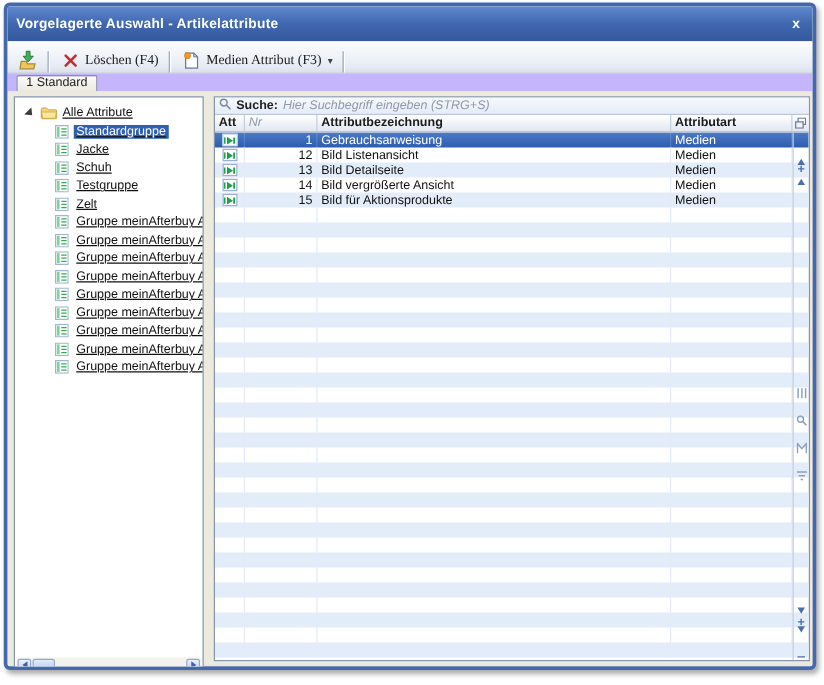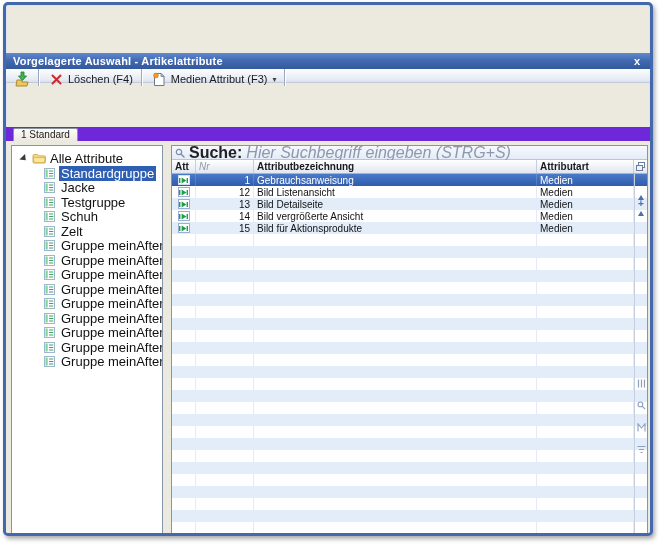--- a/index.html
+++ b/index.html
@@ -9,50 +9,50 @@
     font-family:"Liberation Sans", sans-serif; overflow:hidden;
   }
   .window {
     position:absolute; left:3px; top:2px; width:650px; height:534px;
     border:3px solid #4468ad; border-radius:5px; background:#eceade;
     box-shadow:2px 3px 4px rgba(90,90,90,.5), inset 0 0 0 1px #dce4f2;
     display:flex; flex-direction:column; overflow:hidden;
   }
   
   .titlebar {
-    height:16px; flex:none; display:flex; align-items:center; padding:0 7px;
+    height:28px; flex:none; display:flex; align-items:center; padding:0 7px;
     background:linear-gradient(#6189cf 0%, #4068b0 50%, #35589c 100%);
-    color:#fff; font-size:11px; font-weight:bold;margin-top:48px;
+    color:#fff; font-size:11px; font-weight:bold;
   }
   .titlebar .title { flex:1; white-space:nowrap; letter-spacing:.2px; }
   .close-x { font-size:11px; font-weight:bold; padding:0 3px; cursor:default; }
   
   .toolbar {
-    height:14px; flex:none; display:flex; align-items:flex-start; padding:0 3px;
+    height:26px; flex:none; display:flex; align-items:flex-end; padding:0 3px;
     background:linear-gradient(#fdfdfe, #e6ebf4 80%, #d9e1ee);
-    border-bottom:1px solid #c2cada; font-size:11px; color:#1a1a1a;
+    border-bottom:1px solid #c2cada; font-size:11px; color:#1a1a1a;font-family:Liberation Serif, serif;
   }
   .tb-btn { display:flex; align-items:center; gap:4px; padding:2px 5px; border-radius:2px; white-space:nowrap; }
   .tb-sep { width:2px; height:17px; border-left:1px solid #9ca8be; border-right:1px solid #fff; margin:0 3px; }
   .dd-arrow { font-size:8px; color:#444; margin-left:1px; }
   .tb-ic { display:inline-flex; width:16px; height:16px; align-items:center; justify-content:center; }
   
-  .tabband { height:14px; flex:none; background:#6d28d9; position:relative;margin-top:44px; }
+  .tabband { height:14px; flex:none; background:#c4b5fd; position:relative; }
   .tab {
     position:absolute; left:7px; bottom:0; height:13px; line-height:12px;
     background:linear-gradient(#fbfaf6,#ece9e0); border:1px solid #88929f; border-bottom:none;
     border-radius:2px 2px 0 0; font-size:10px; padding:0 7px; color:#222;
   }
   
   .content { flex:1; position:relative; background:#eceade; }
   .tree-panel {
     position:absolute; left:5px; top:4px; width:152px; height:462px;
     background:#fff; border:1px solid #8494ac; overflow:hidden;
   }
-  .tree { padding-top:4px; font-size:13px; color:#111; }
+  .tree { padding-top:4px; font-size:10px; color:#111;text-decoration:underline; }
   .tree-root { display:flex; align-items:center; height:16px; padding-left:8px; gap:4px; }
   .tw { width:0; height:0; border-left:4px solid transparent; border-right:4px solid transparent;
         border-top:5px solid #3c3c3c; transform:rotate(-45deg); flex:none; }
   .tree-root .lbl { white-space:nowrap; }
   .tree-item { display:flex; align-items:center; height:14.5px; padding-left:32px; gap:4px; }
   .tree-ic { display:inline-flex; flex:none; }
   .tree-item .lbl { padding:0 2px; white-space:nowrap; }
   .tree-item.selected .lbl { background:#2e5fb3; color:#fff; }
   .tree-hscroll {
     position:absolute; left:1px; right:1px; bottom:1px; height:11px;
@@ -65,21 +65,21 @@
   .scroll-spacer { flex:1; }
   .tri-l { width:0; height:0; border-top:3px solid transparent; border-bottom:3px solid transparent; border-right:4px solid #3b62a8; }
   .tri-r { width:0; height:0; border-top:3px solid transparent; border-bottom:3px solid transparent; border-left:4px solid #3b62a8; }
   
   .grid-panel {
     position:absolute; left:165px; top:4px; width:477px; height:452px;
     background:#fff; border:1px solid #8494ac; display:flex; flex-direction:column; overflow:hidden;
   }
   .search-row {
     height:14px; flex:none; display:flex; align-items:center; gap:4px; padding-left:3px;
-    background:linear-gradient(#f6f9fd,#e5ecf8); border-bottom:1px solid #bac5d9; font-size:16px;
+    background:linear-gradient(#f6f9fd,#e5ecf8); border-bottom:1px solid #bac5d9; font-size:10px;
   }
   .search-label { font-weight:bold; color:#222; }
   .search-ph { font-style:italic; color:#8e98ab; }
   .header-row {
     height:14px; flex:none; display:flex; font-size:10px; font-weight:bold; color:#1a1a1a;
     background:linear-gradient(#ffffff,#e1e6f0); border-bottom:1px solid #a9b3c7;
   }
   .hc { display:flex; align-items:center; padding:0 3px; border-right:1px solid #c5cedd; overflow:hidden; white-space:nowrap; }
   .c-att  { width:24px; flex:none; }
   .c-nr   { width:58px; flex:none; }
@@ -198,31 +198,31 @@
               <span class="lbl">Jacke</span>
             </div>
             <div class="tree-item">
               <span class="tree-ic">
                 <svg width="11" height="11" viewBox="0 0 11 11">
                   <rect x="0.5" y="0.5" width="10" height="10" fill="#fff" stroke="#9eb6ce"></rect>
                   <rect x="1.5" y="1.5" width="2.2" height="8" fill="#7ed49a"></rect>
                   <path d="M5 3 H9.3 M5 5.5 H9.3 M5 8 H9.3" stroke="#3aa85c" stroke-width="1"></path>
                 </svg>
               </span>
+              <span class="lbl">Schuh</span>
+            </div>
+            <div class="tree-item">
+              <span class="tree-ic">
+                <svg width="11" height="11" viewBox="0 0 11 11">
+                  <rect x="0.5" y="0.5" width="10" height="10" fill="#fff" stroke="#9eb6ce"></rect>
+                  <rect x="1.5" y="1.5" width="2.2" height="8" fill="#7ed49a"></rect>
+                  <path d="M5 3 H9.3 M5 5.5 H9.3 M5 8 H9.3" stroke="#3aa85c" stroke-width="1"></path>
+                </svg>
+              </span>
               <span class="lbl">Testgruppe</span>
-            </div>
-            <div class="tree-item">
-              <span class="tree-ic">
-                <svg width="11" height="11" viewBox="0 0 11 11">
-                  <rect x="0.5" y="0.5" width="10" height="10" fill="#fff" stroke="#9eb6ce"></rect>
-                  <rect x="1.5" y="1.5" width="2.2" height="8" fill="#7ed49a"></rect>
-                  <path d="M5 3 H9.3 M5 5.5 H9.3 M5 8 H9.3" stroke="#3aa85c" stroke-width="1"></path>
-                </svg>
-              </span>
-              <span class="lbl">Schuh</span>
             </div>
             <div class="tree-item">
               <span class="tree-ic">
                 <svg width="11" height="11" viewBox="0 0 11 11">
                   <rect x="0.5" y="0.5" width="10" height="10" fill="#fff" stroke="#9eb6ce"></rect>
                   <rect x="1.5" y="1.5" width="2.2" height="8" fill="#7ed49a"></rect>
                   <path d="M5 3 H9.3 M5 5.5 H9.3 M5 8 H9.3" stroke="#3aa85c" stroke-width="1"></path>
                 </svg>
               </span>
               <span class="lbl">Zelt</span>

